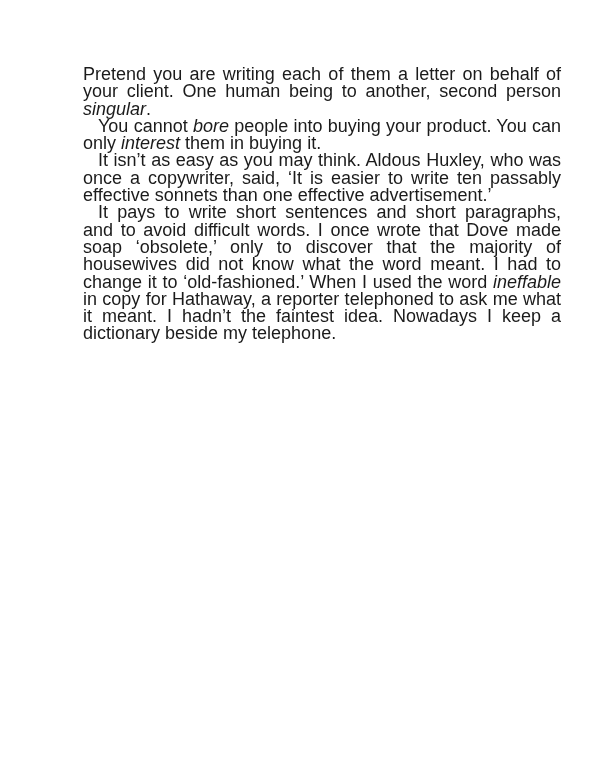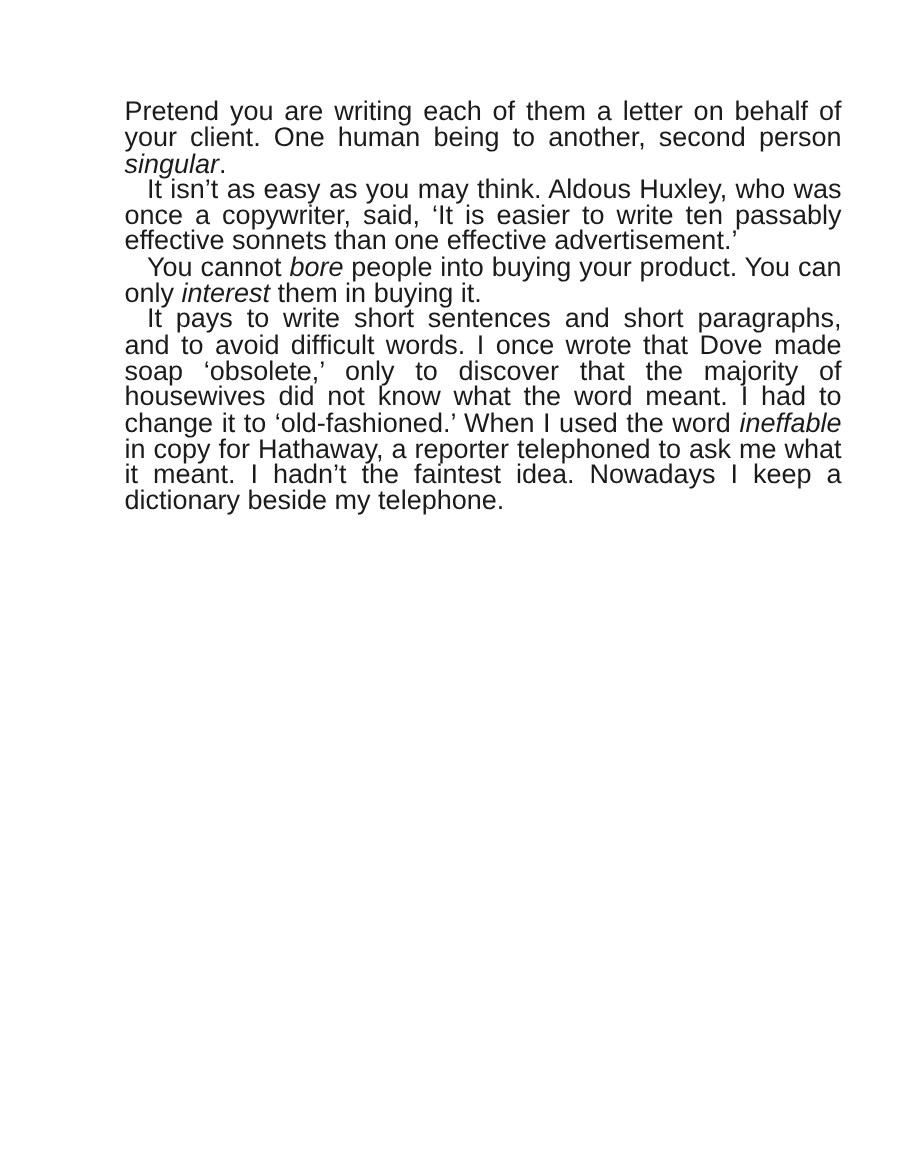--- a/index.html
+++ b/index.html
@@ -37,17 +37,17 @@
   .text-block em {
     font-style: italic;
   }
 </style>
 </head>
 <body>
 
 <div class="page">
   <div class="text-block" style="color: rgb(27, 27, 27);">
       <p><span>Pretend you are writing each of them a letter on behalf of your client. One human being to another, second person </span><em>singular</em><span>.</span></p>
+      <p class="indent"><span>You cannot </span><em>bore</em><span> people into buying your product. You can only </span><em>interest</em><span> them in buying it.</span></p>
       <p class="indent"><span>It isn’t as easy as you may think. Aldous Huxley, who was once a copywriter, said, ‘It is easier to write ten passably effective sonnets than one effective advertisement.’</span></p>
-      <p class="indent"><span>You cannot </span><em>bore</em><span> people into buying your product. You can only </span><em>interest</em><span> them in buying it.</span></p>
       <p class="indent"><span>It pays to write short sentences and short paragraphs, and to avoid difficult words. I once wrote that Dove made soap ‘obsolete,’ only to discover that the majority of housewives did not know what the word meant. I had to change it to ‘old-fashioned.’ When I used the word </span><em>ineffable</em><span> in copy for Hathaway, a reporter telephoned to ask me what it meant. I hadn’t the faintest idea. Nowadays I keep a dictionary beside my telephone.</span></p>
     </div>
 </div>
 
 </body></html>

